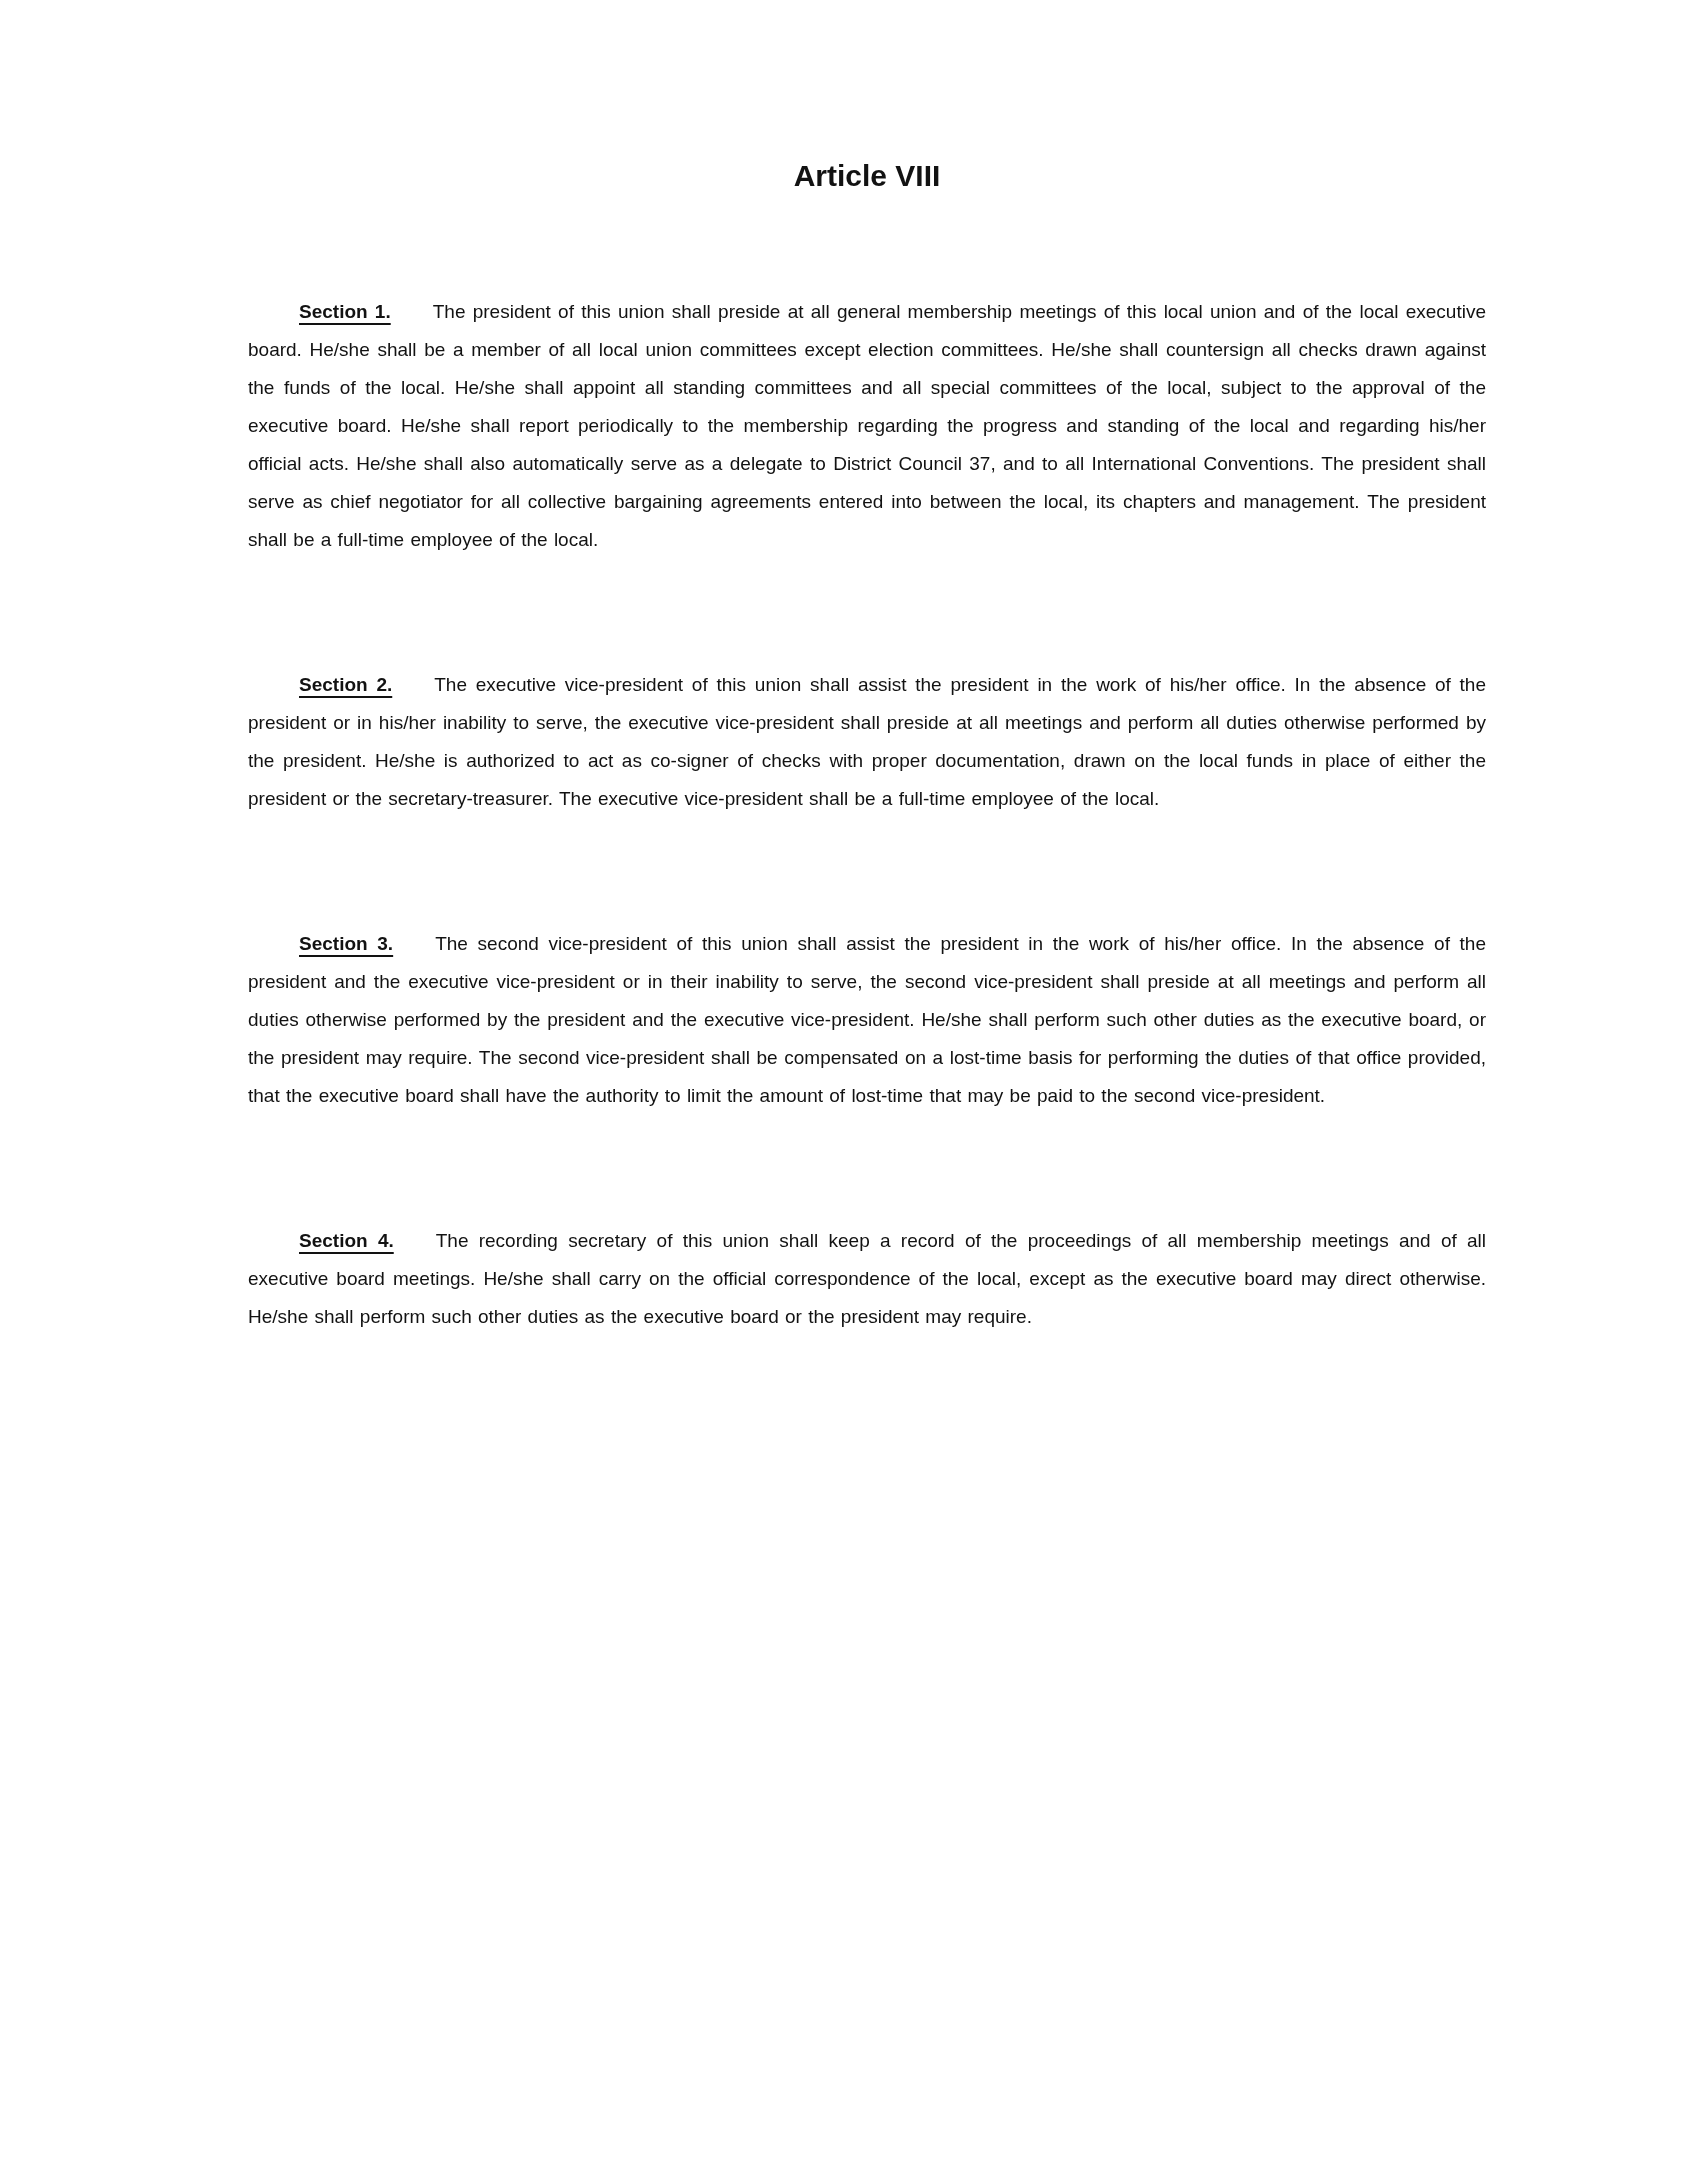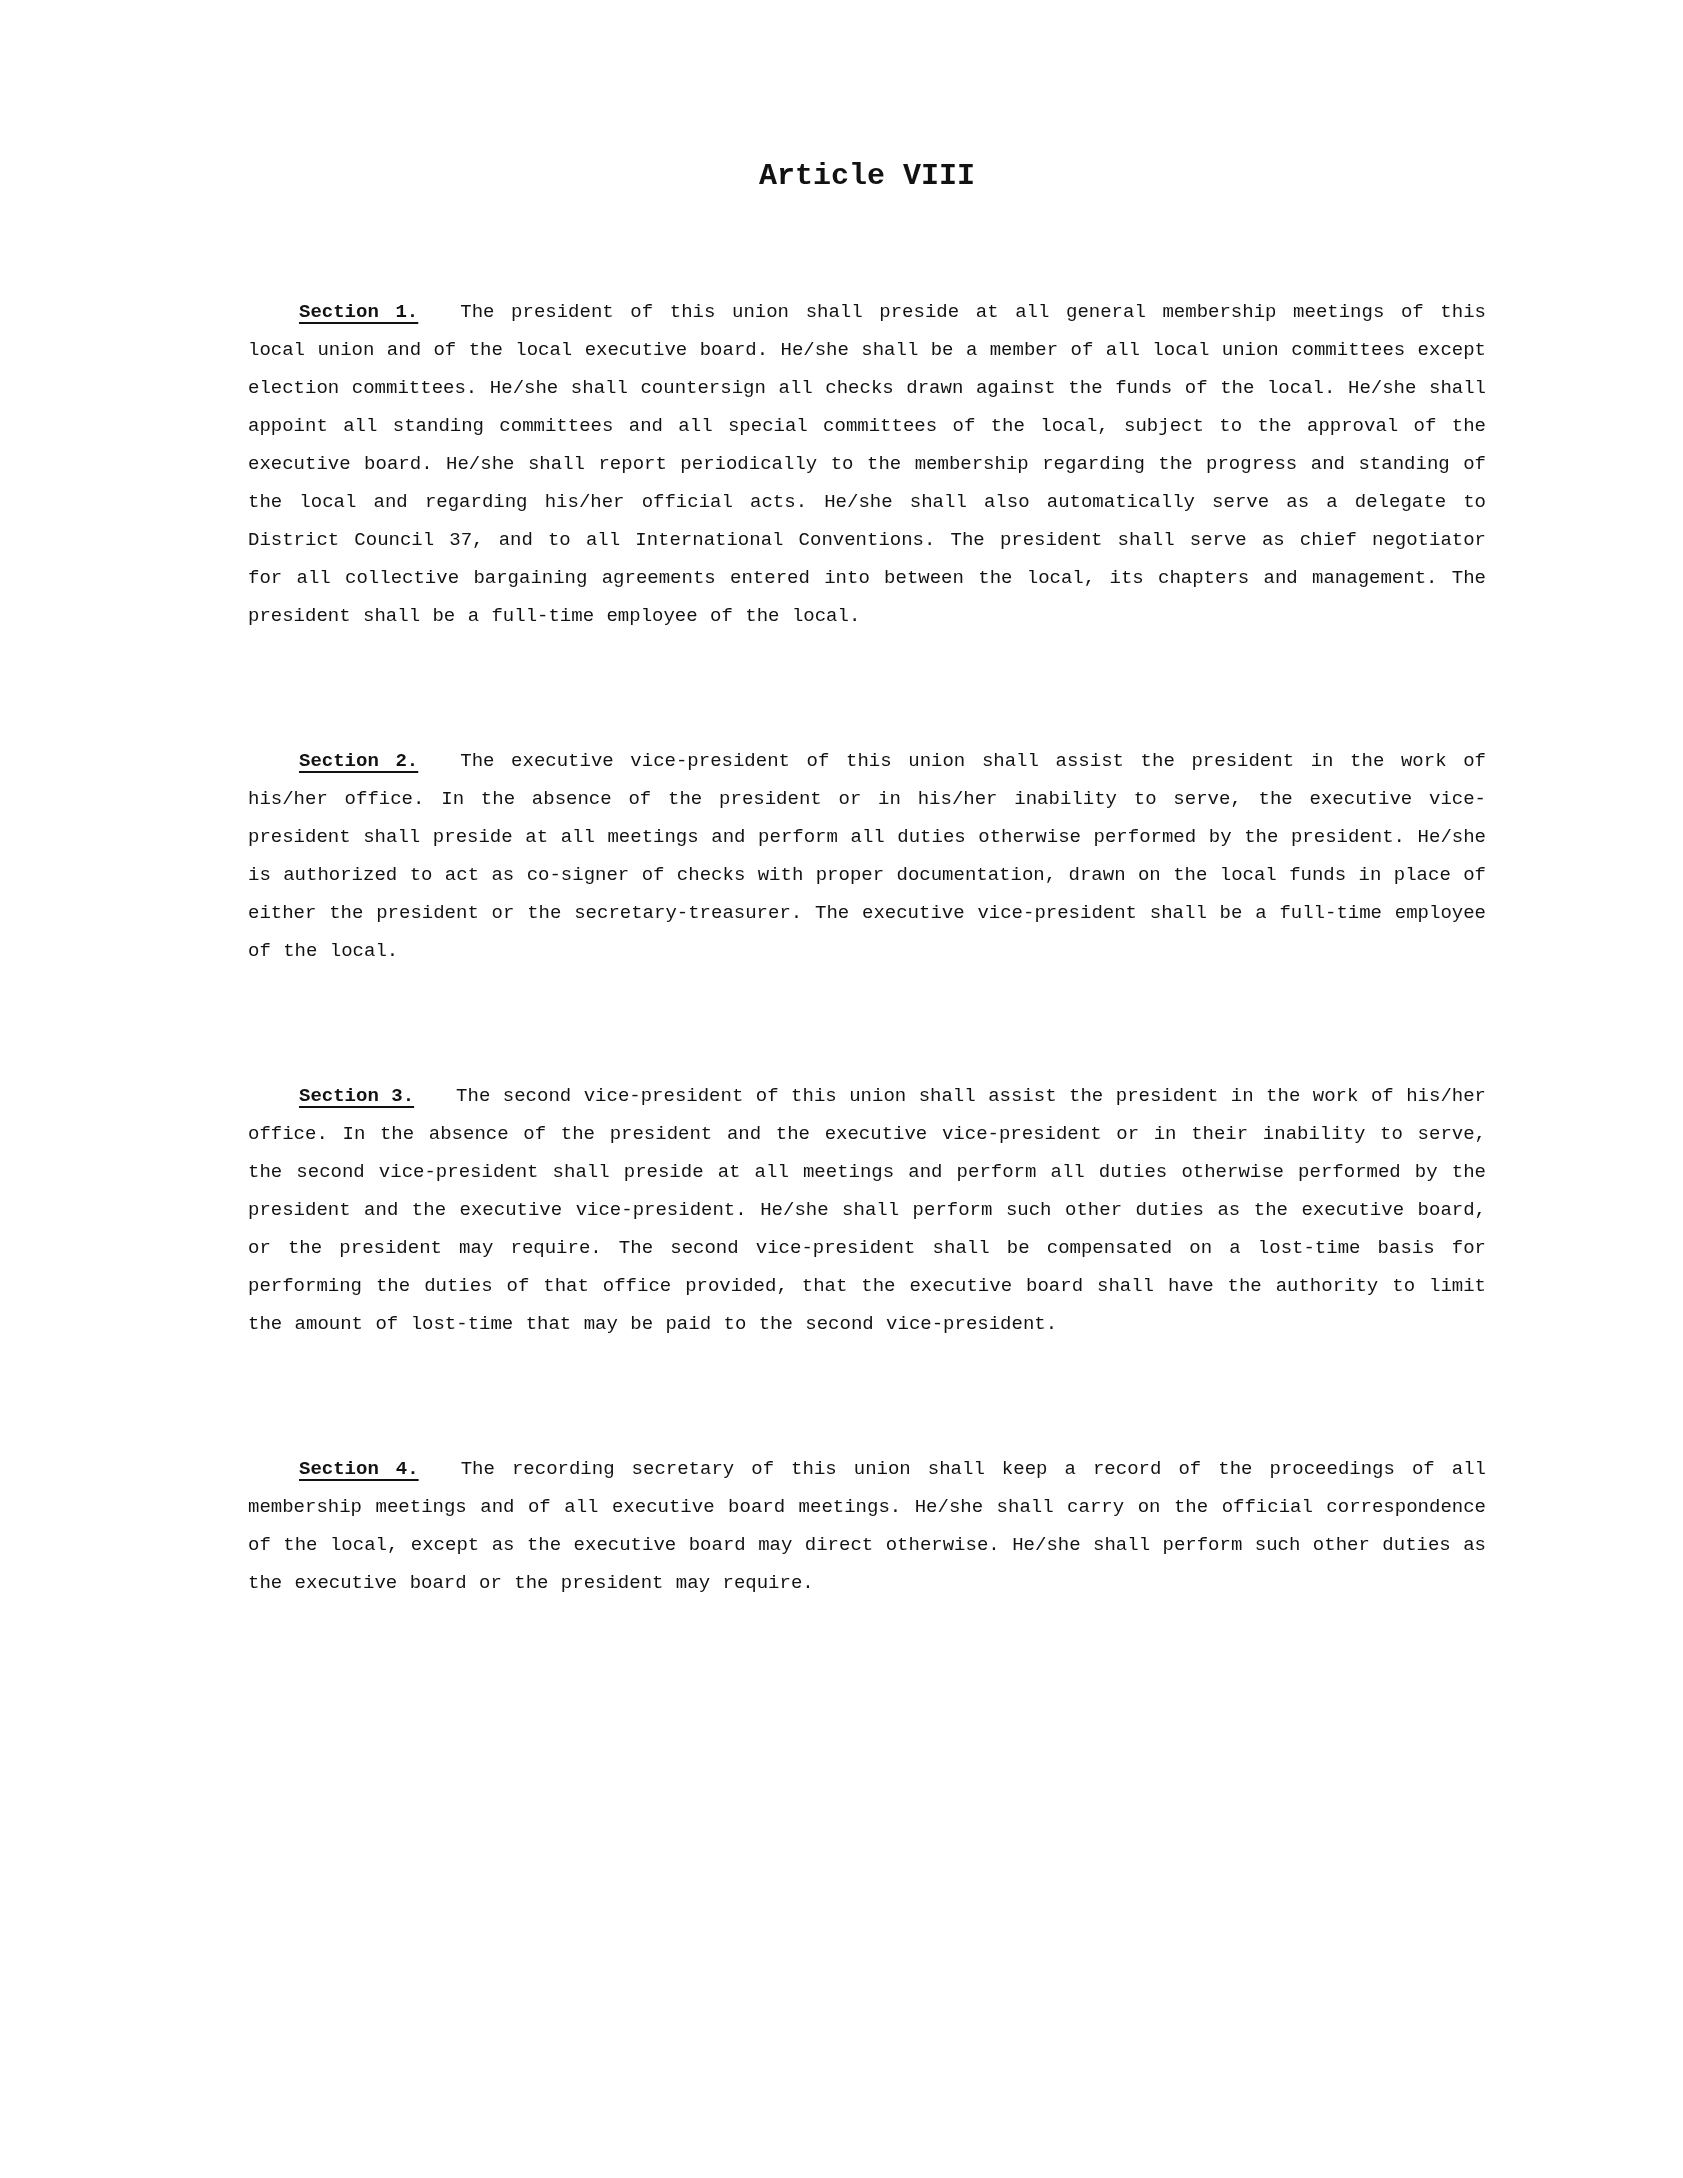--- a/index.html
+++ b/index.html
@@ -5,21 +5,21 @@
   html, body {
     margin: 0;
     padding: 0;
     background: #ffffff;
   }
   .page {
     position: relative;
     width: 1683px;
     height: 1642px;
     background: #ffffff;
-    font-family: Liberation Mono, monospace;
+    font-family: Liberation Sans, sans-serif;
     color: #121212;
     overflow: hidden;
   }
   .content {
     position: absolute;
     left: 248px;
     top: 156px;
     width: 1238px;
   }
   .title-block {

